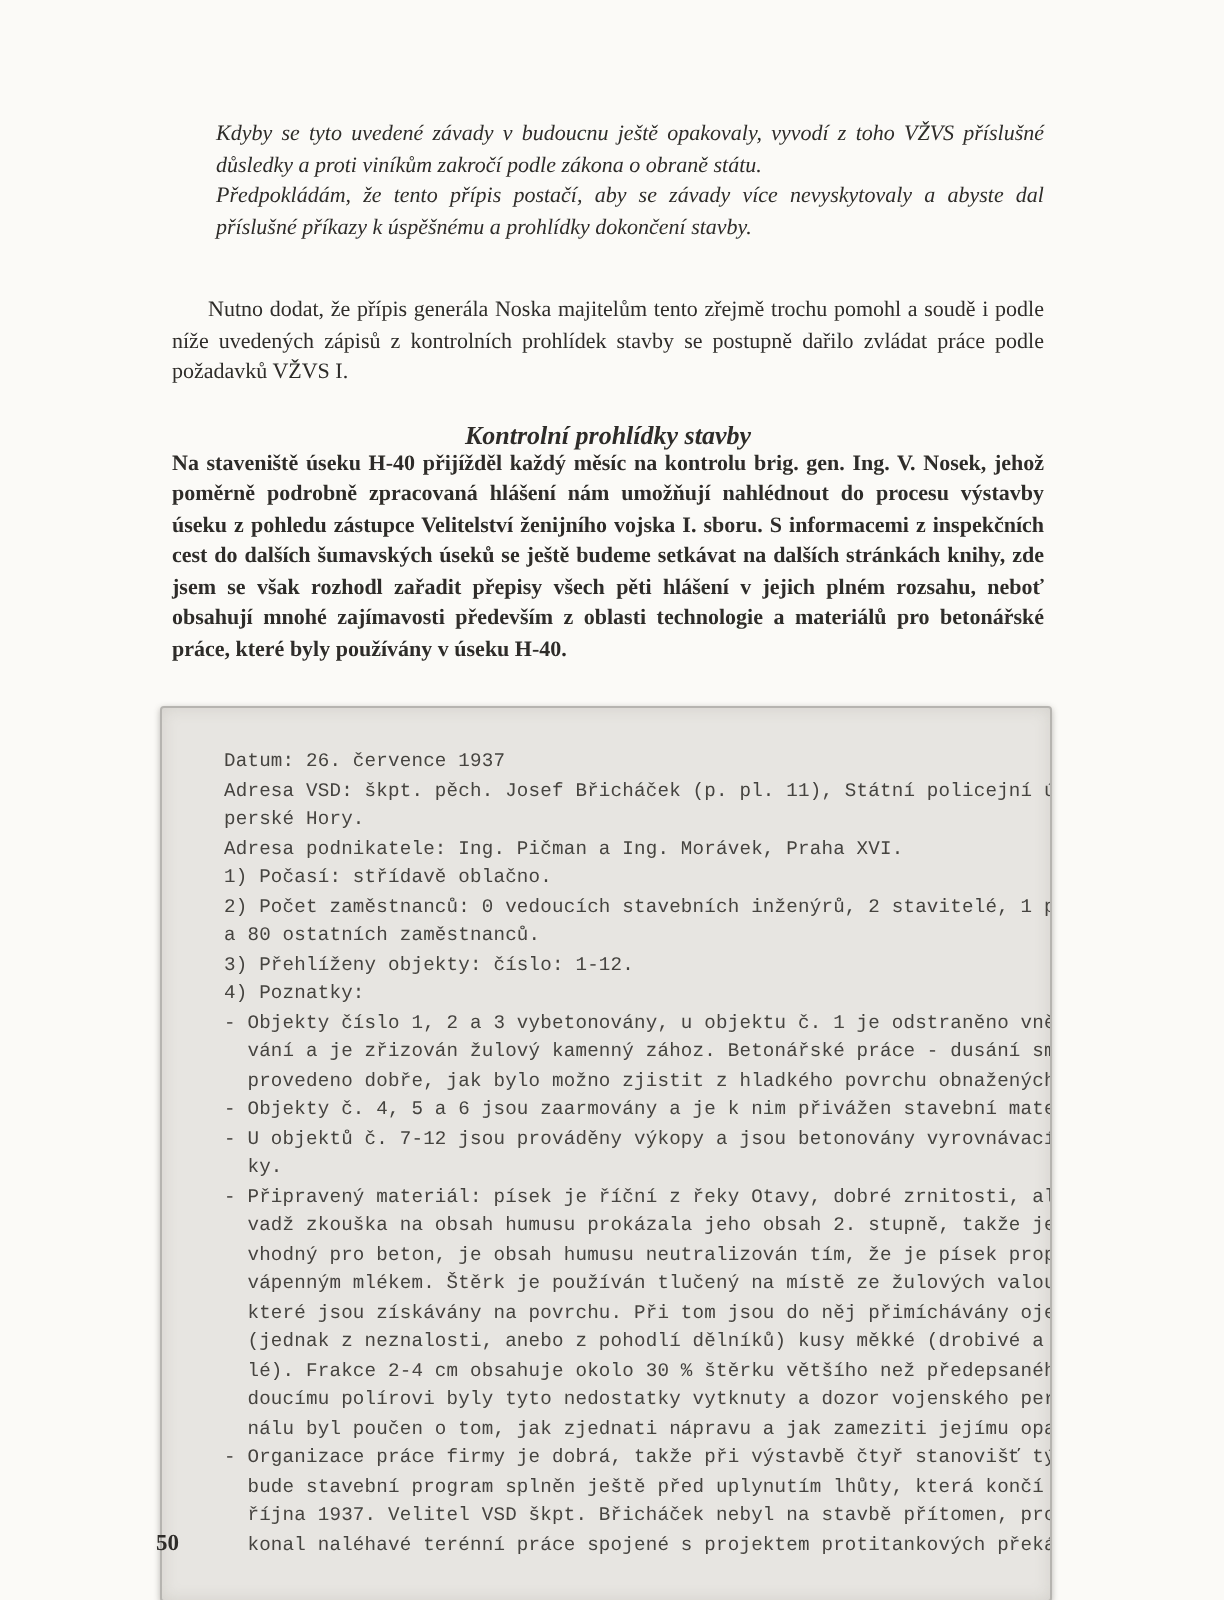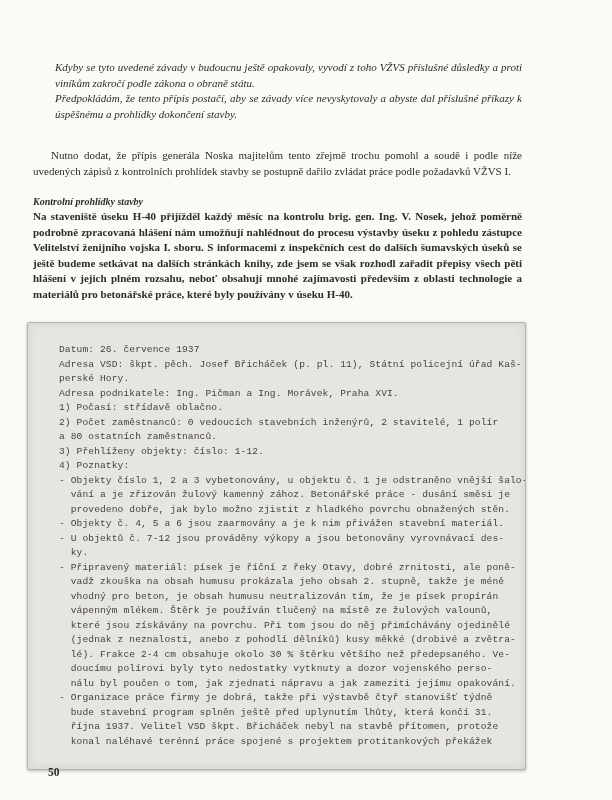--- a/index.html
+++ b/index.html
@@ -8,21 +8,21 @@
     background: #fbfaf7;
   }
   .page {
     position: relative;
     width: 584px;
     height: 800px;
     background: #fbfaf7;
     color: #2e2c29;
     font-family: "Liberation Serif", serif;
     box-sizing: border-box;
-    padding: 60px 62px 0 33px;
+    padding: 60px 62px 0 86px;
     overflow: hidden;
   }
   
   .quote-block {
     margin-left: 22px;
     font-style: italic;
     font-size: 11px;
     line-height: 15.5px;
     text-align: justify;
   }
@@ -33,24 +33,25 @@
   .intro {
     margin: 26px 0 0 0;
     font-size: 11px;
     line-height: 15.5px;
     text-align: justify;
     text-indent: 18px;
   }
   
   .section-heading {
     margin: 15px 0 0 0;
-    font-size: 10px;
+    font-size: 13px;
     line-height: 15px;
     font-weight: bold;
     font-style: italic;
+    text-align: center;
   }
   
   .section-body {
     margin: 0;
     font-size: 11px;
     line-height: 15.5px;
     text-align: justify;
     font-weight: bold;
   }
   
@@ -69,21 +70,21 @@
     font-family: "Liberation Mono", monospace;
     font-size: 9.6px;
     line-height: 14.5px;
     color: #45433f;
     white-space: pre;
     letter-spacing: 0.1px;
   }
   
   .page-number {
     position: absolute;
-    left: 48px;
+    left: 78px;
     bottom: 22px;
     font-size: 11.5px;
     color: #2e2c29;
     font-weight: bold;
   }
 </style>
 </head>
 <body>
 
 <div class="page">

